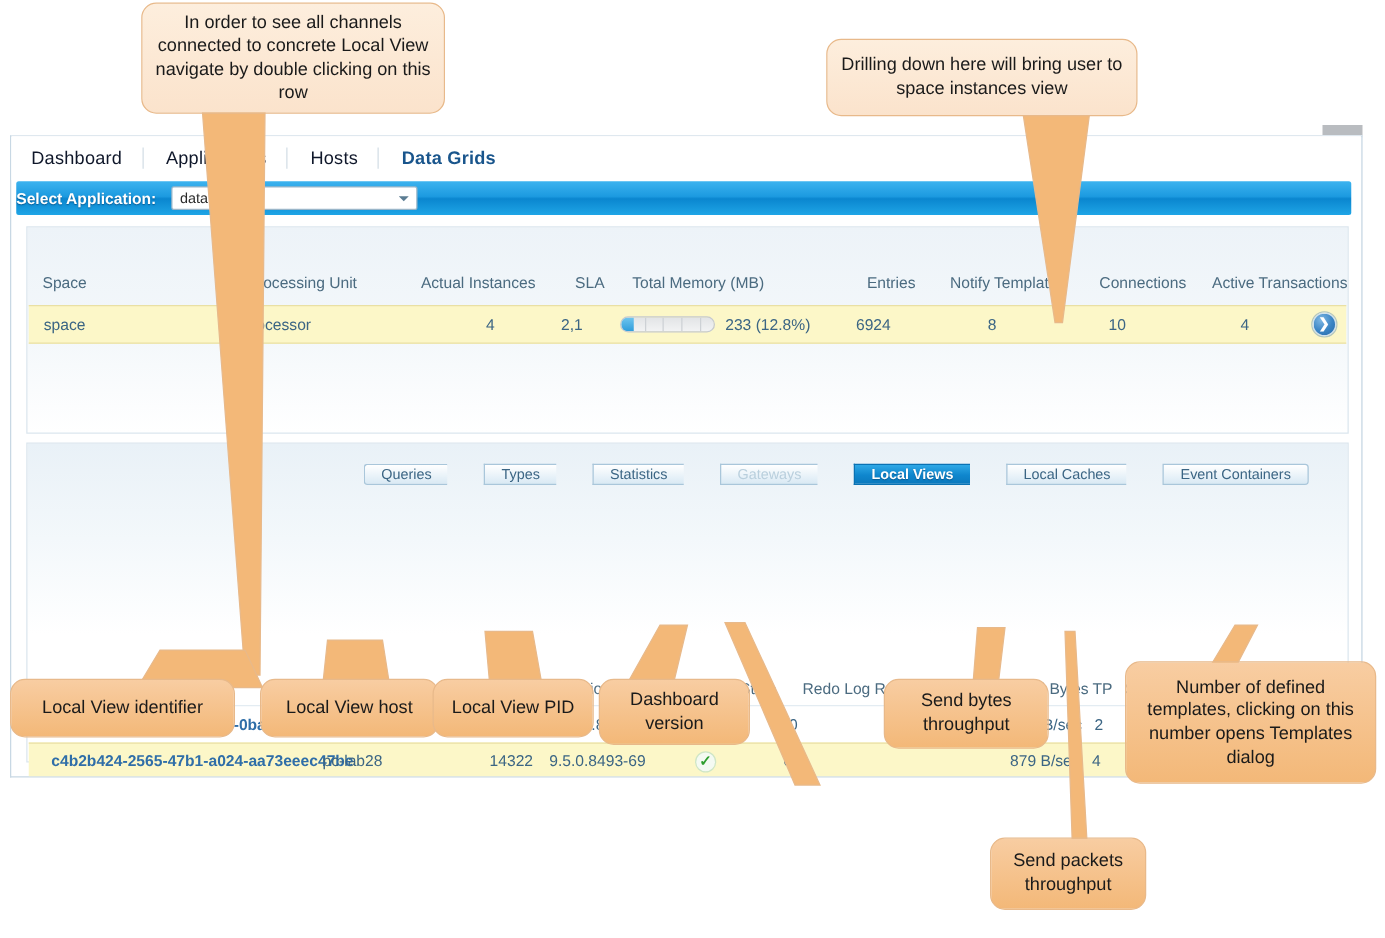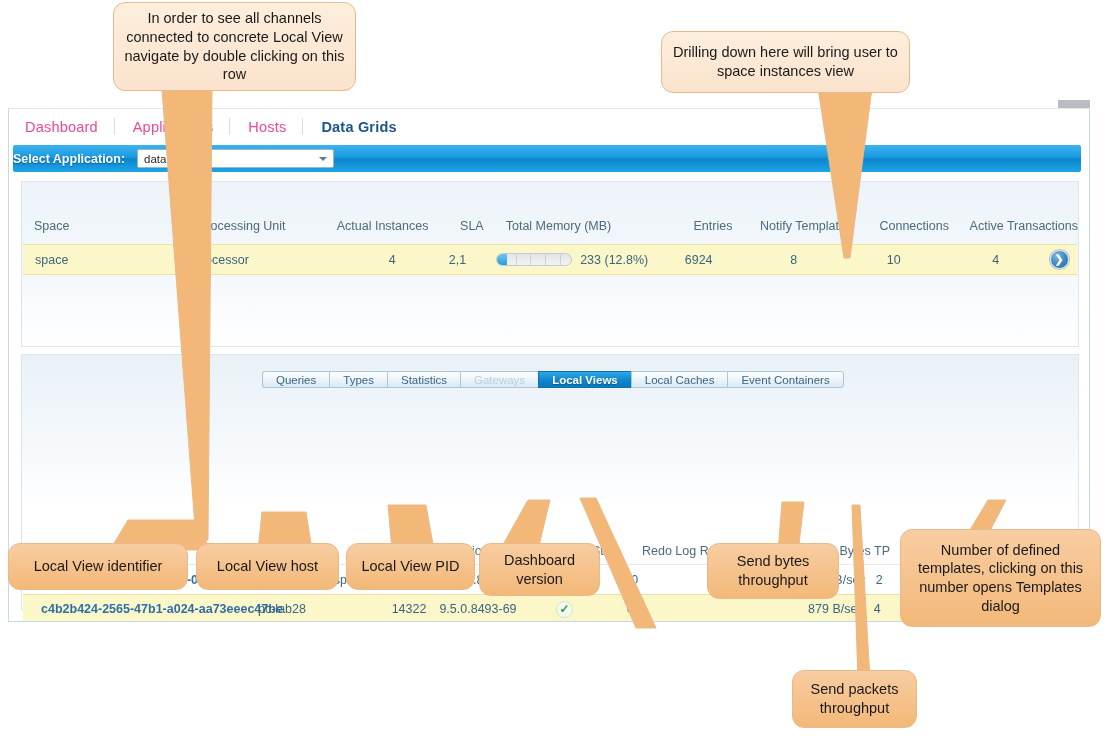--- a/index.html
+++ b/index.html
@@ -34,21 +34,21 @@
   }
 
   
   .topnav {
     position: absolute; left: 0; top: 0; right: 0; height: 35px;
     background: #ffffff;
     display: flex; align-items: center;
     padding-left: 14px;
   }
   .topnav .nav-item {
-    font-size: 14.5px; color: #ec4899; letter-spacing: .2px;
+    font-size: 14.5px; color: #0f172a; letter-spacing: .2px;
     padding: 0 16px 0 2px; white-space: nowrap;
   }
   .topnav .nav-item.active { color: #19558c; font-weight: bold; }
   .topnav .nav-sep {
     width: 1px; height: 17px; background: #d3dee6; margin-right: 16px;
   }
 
   
   .selectbar {
     position: absolute; left: 4px; top: 36px; width: 1068px; height: 27px;
@@ -132,21 +132,21 @@
     position: absolute; left: 240px; top: 16px;
     display: flex; align-items: center;
   }
   .tab {
     height: 17px; padding: 0 13px;
     display: flex; align-items: center; justify-content: center;
     font-size: 11.5px; color: #3b6584;
     background: linear-gradient(to bottom,#ffffff 0%,#eaf3f9 55%,#d9e9f4 100%);
     border: 1px solid #a9c6da;
     border-right: none;
-    white-space: nowrap; cursor: pointer;
+    white-space: nowrap; cursor: pointer; margin-left: 29px;
   }
   .tab:first-child { border-radius: 3px 0 0 3px; }
   .tab:last-child  { border-right: 1px solid #a9c6da; border-radius: 0 3px 3px 0; }
   .tab.disabled { color: #b9cfdd; }
   .tab.active {
     background: linear-gradient(to bottom,#2ea8e6 0%,#0f86cd 55%,#0b79bd 100%);
     color: #ffffff; font-weight: bold;
     border-color: #0a72b3;
     text-shadow: 0 1px 1px rgba(0,40,80,.45);
   }
@@ -391,21 +391,21 @@
   </div>
 
   <div class="callout light" style="left:661px;top:31px;width:249px;height:62px">
     <span class="txt">Drilling down here will bring user to space instances view</span>
   </div>
 
   <div class="callout solid" style="left:8px;top:543px;width:180px;height:47px">
     <span class="txt">Local View identifier</span>
   </div>
 
-  <div class="callout solid" style="left:196px;top:543px;width:143px;height:47px">
+  <div class="callout solid" style="left:208px;top:543px;width:143px;height:47px">
     <span class="txt">Local View host</span>
   </div>
 
   <div class="callout solid" style="left:346px;top:543px;width:129px;height:47px">
     <span class="txt">Local View PID</span>
   </div>
 
   <div class="callout solid" style="left:479px;top:543px;width:121px;height:53px">
     <span class="txt">Dashboard version</span>
   </div>

